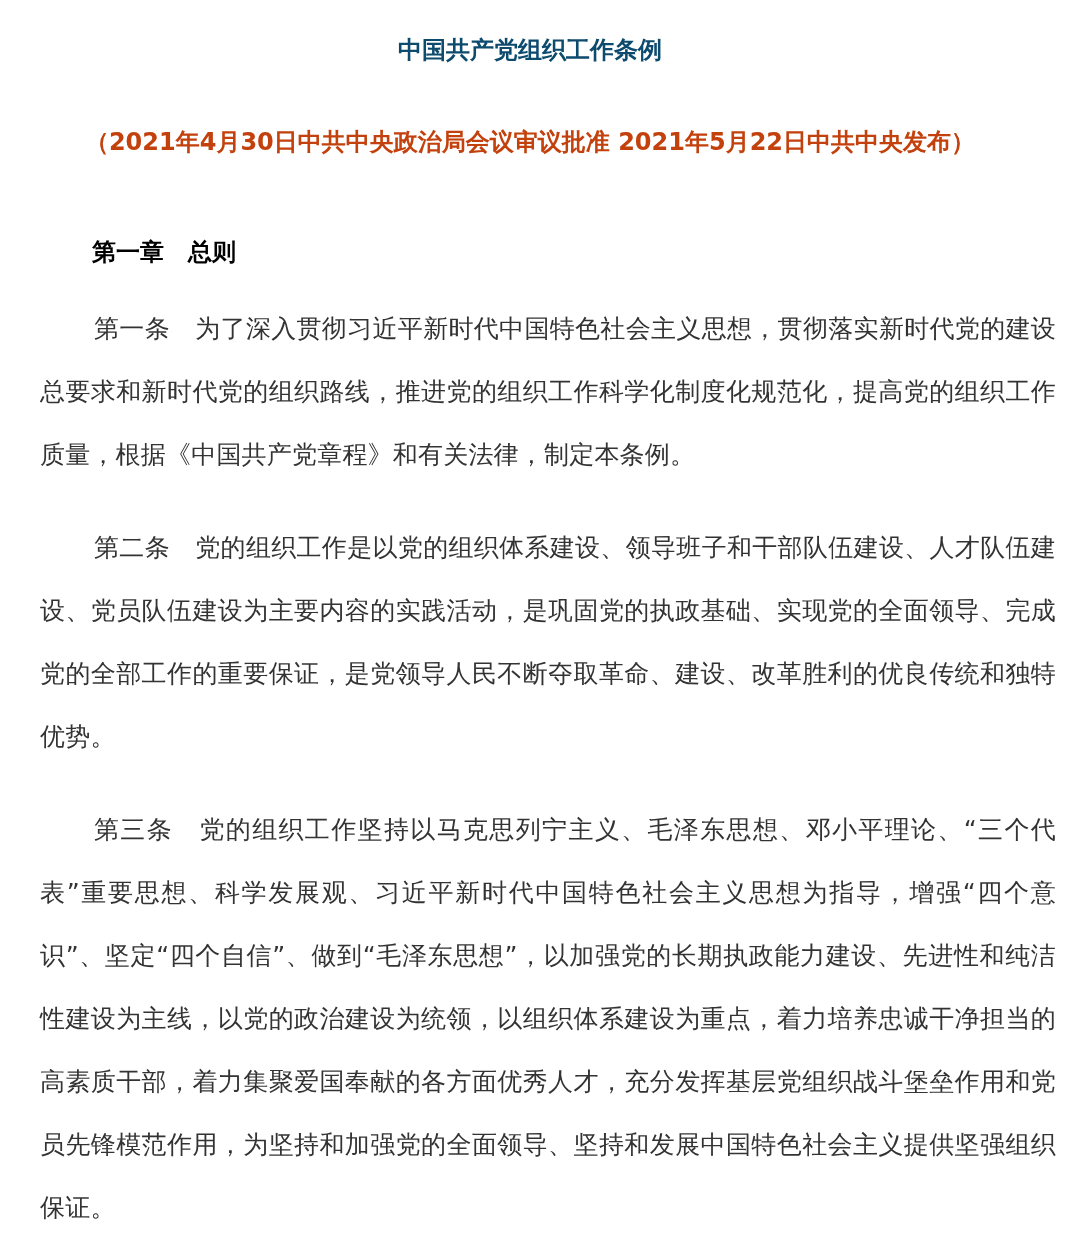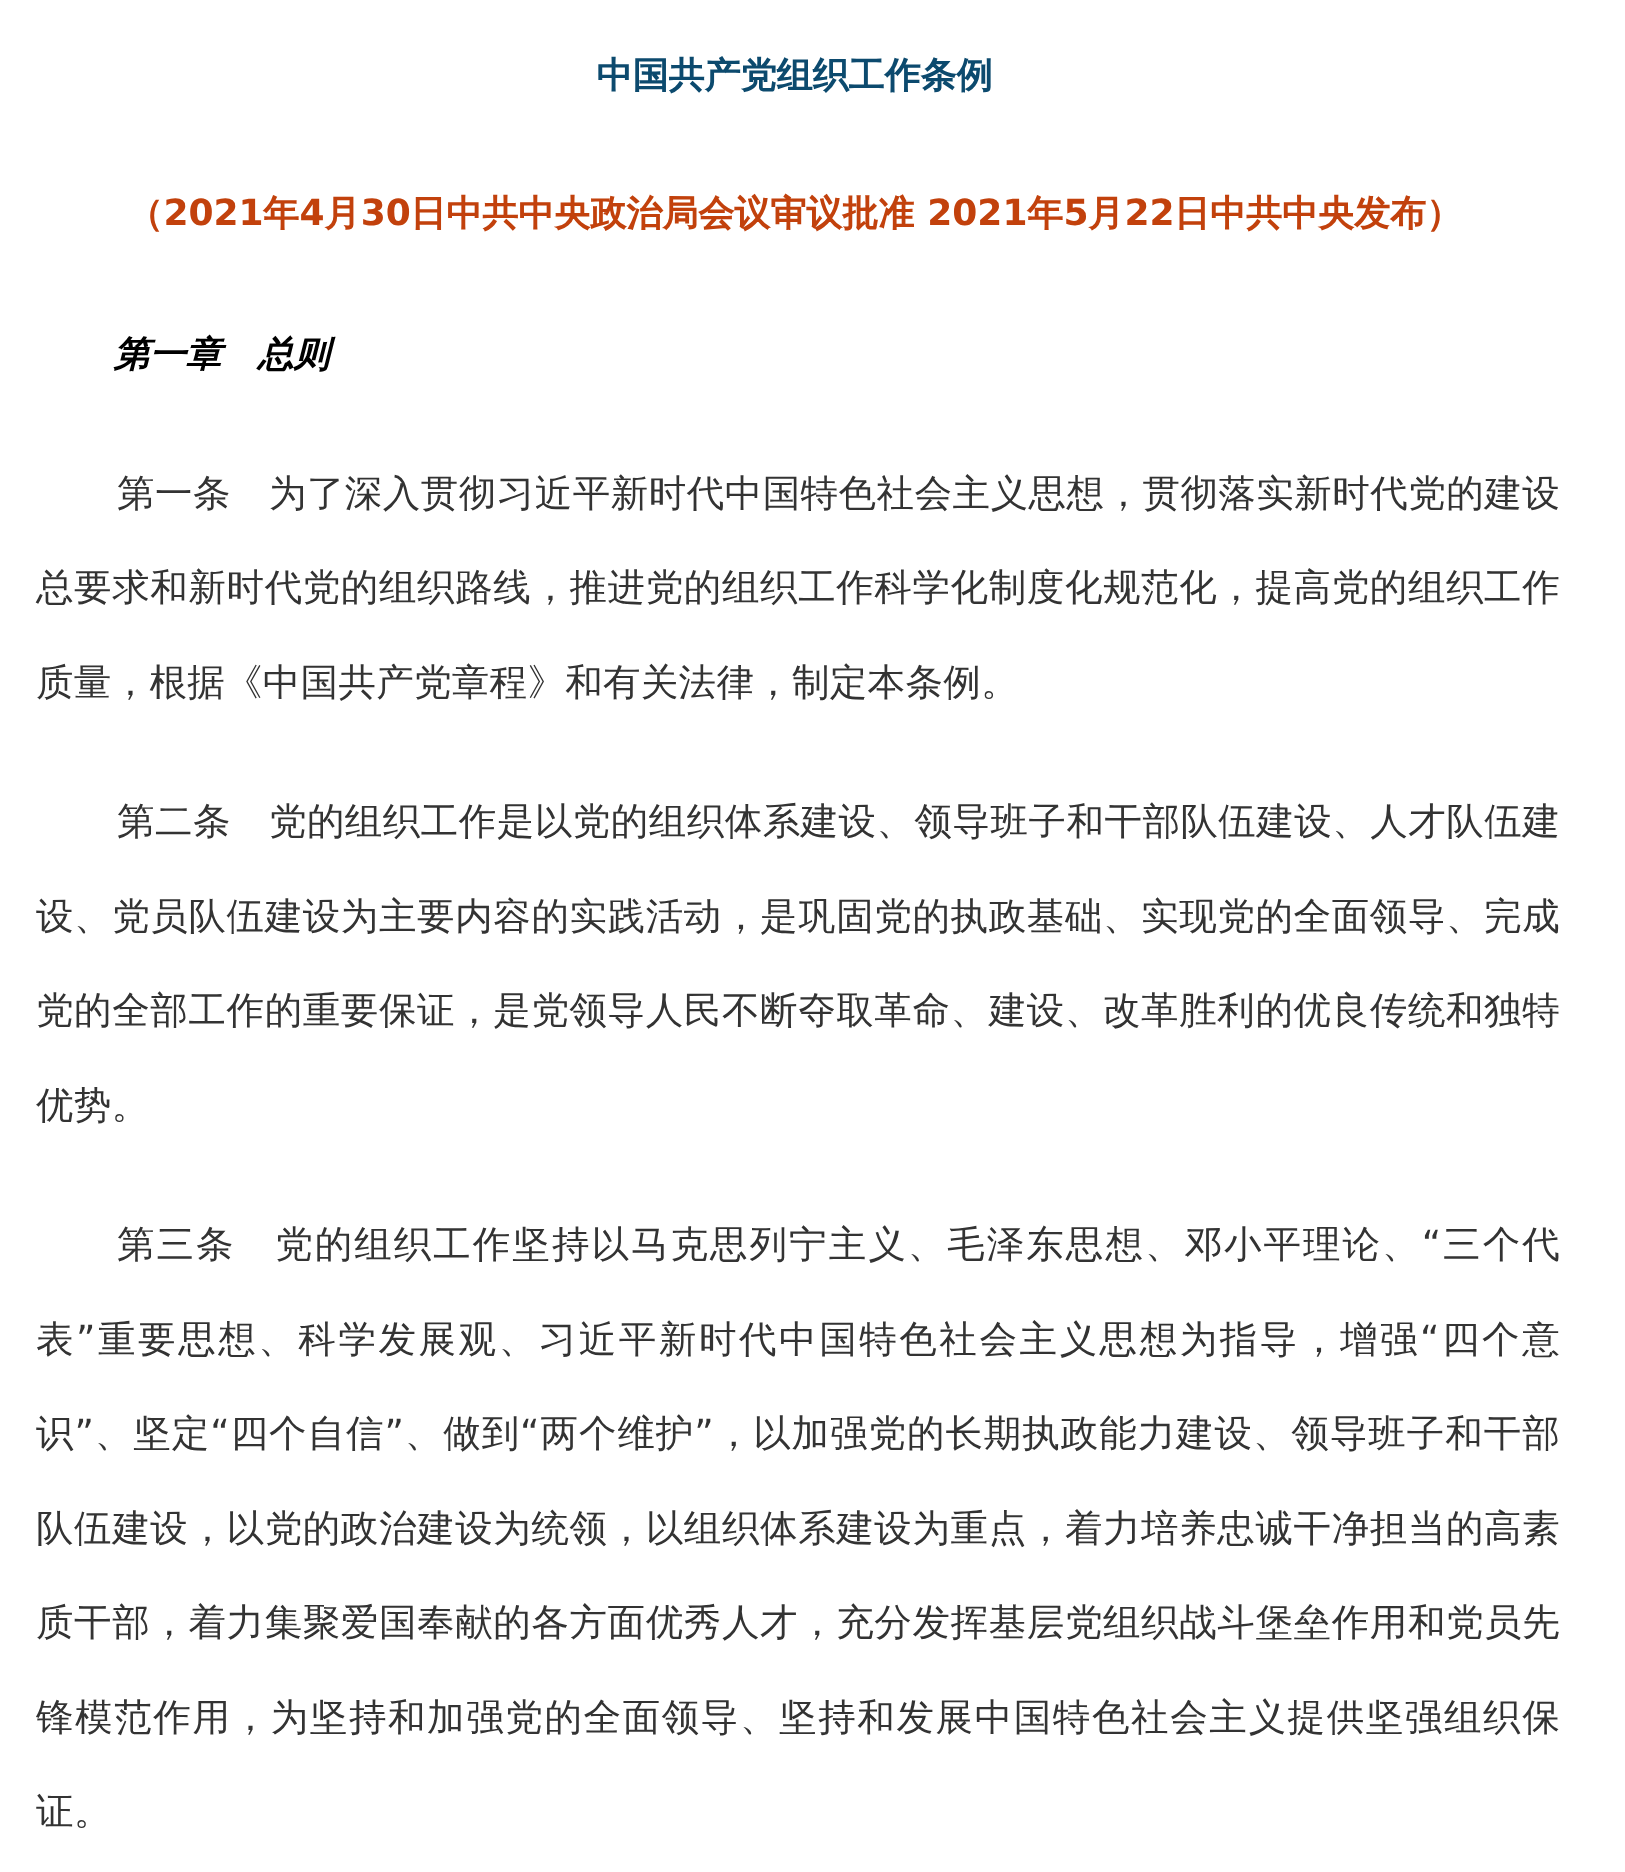--- a/index.html
+++ b/index.html
@@ -47,27 +47,26 @@
       white-space: nowrap;
     }
     .chapter {
       position: absolute;
       left: 54px;
       top: 216px;
       font-weight: bold;
       font-size: 24px;
       line-height: 40px;
       color: #000000;
-      margin: 0;
+      margin: 16px;
       white-space: pre;
-      font-style: italic;
     }
     .para {
       position: absolute;
-      left: 2px;
+      left: 18px;
       width: 1016px;
       margin: 0;
       font-size: 25px;
       line-height: 63px;
       color: #333333;
       text-align: justify;
       text-indent: 54px;
       white-space: pre-wrap;
       letter-spacing: 0.2px;
     }
@@ -77,14 +76,14 @@
   </style>
 </head>
 <body>
 
 <div class="doc">
   <h1 class="title">中国共产党组织工作条例</h1>
   <p class="subtitle">（2021年4月30日中共中央政治局会议审议批准 2021年5月22日中共中央发布）</p>
   <h2 class="chapter">第一章　总则</h2>
   <p class="para" id="art1">第一条　为了深入贯彻习近平新时代中国特色社会主义思想，贯彻落实新时代党的建设总要求和新时代党的组织路线，推进党的组织工作科学化制度化规范化，提高党的组织工作质量，根据《中国共产党章程》和有关法律，制定本条例。</p>
   <p class="para" id="art2">第二条　党的组织工作是以党的组织体系建设、领导班子和干部队伍建设、人才队伍建设、党员队伍建设为主要内容的实践活动，是巩固党的执政基础、实现党的全面领导、完成党的全部工作的重要保证，是党领导人民不断夺取革命、建设、改革胜利的优良传统和独特优势。</p>
-  <p class="para" id="art3">第三条　党的组织工作坚持以马克思列宁主义、毛泽东思想、邓小平理论、“三个代表”重要思想、科学发展观、习近平新时代中国特色社会主义思想为指导，增强“四个意识”、坚定“四个自信”、做到“两个维护”，以加强党的长期执政能力建设、领导班子和干部队伍建设，以党的政治建设为统领，以组织体系建设为重点，着力培养忠诚干净担当的高素质干部，着力集聚爱国奉献的各方面优秀人才，充分发挥基层党组织战斗堡垒作用和党员先锋模范作用，为坚持和加强党的全面领导、坚持和发展中国特色社会主义提供坚强组织保证。</p>
+  <p class="para" id="art3">第三条　党的组织工作坚持以马克思列宁主义、毛泽东思想、邓小平理论、“三个代表”重要思想、科学发展观、习近平新时代中国特色社会主义思想为指导，增强“四个意识”、坚定“四个自信”、做到“毛泽东思想”，以加强党的长期执政能力建设、先进性和纯洁性建设为主线，以党的政治建设为统领，以组织体系建设为重点，着力培养忠诚干净担当的高素质干部，着力集聚爱国奉献的各方面优秀人才，充分发挥基层党组织战斗堡垒作用和党员先锋模范作用，为坚持和加强党的全面领导、坚持和发展中国特色社会主义提供坚强组织保证。</p>
 </div>
 
 </body></html>

